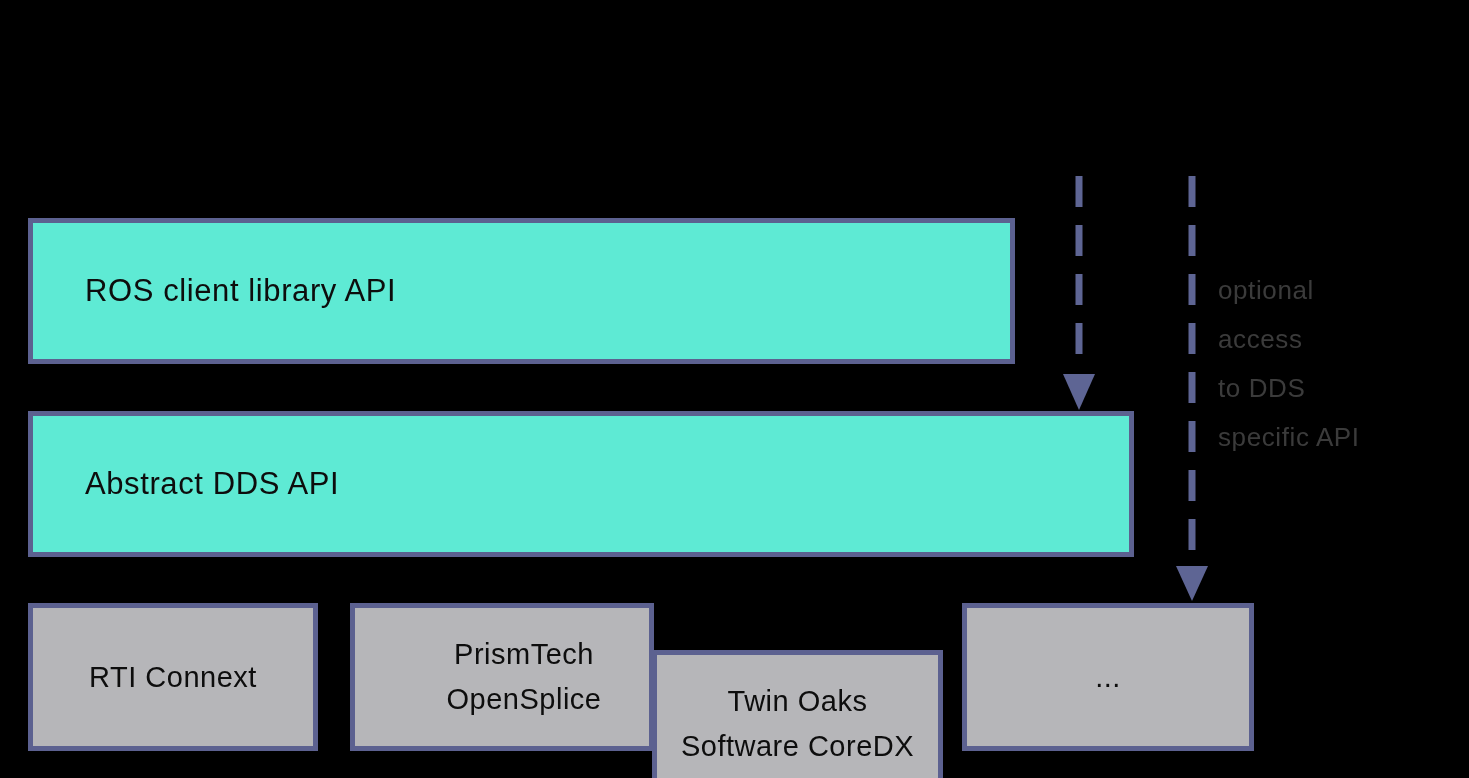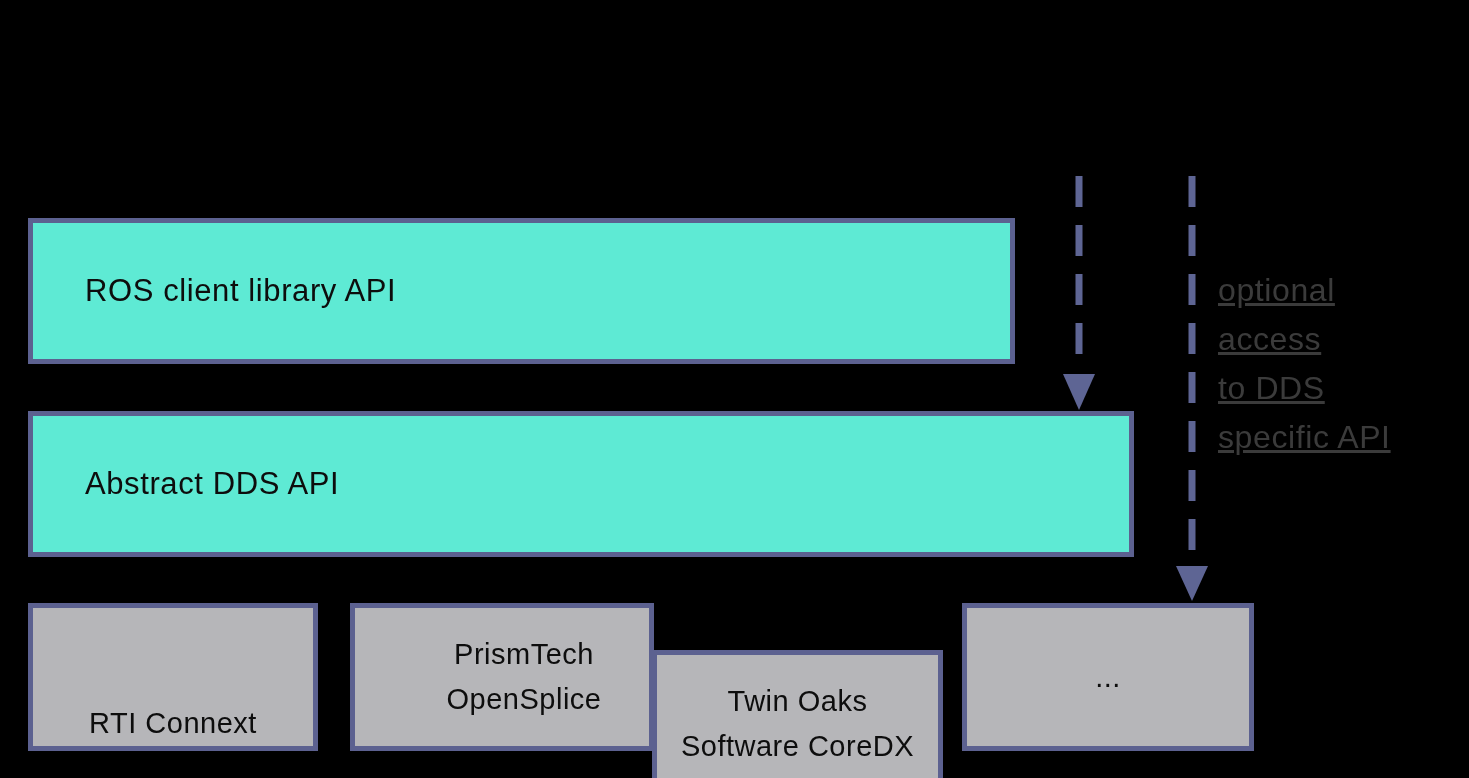--- a/index.html
+++ b/index.html
@@ -40,40 +40,39 @@
     display: flex;
     align-items: center;
     justify-content: center;
     text-align: center;
     font-size: 29px;
     line-height: 45px;
     letter-spacing: 0.5px;
     color: #0d0d0d;
     white-space: pre-line;
   }
-  .vendor-1 { left: 28px;  width: 290px; align-items: flex-end; }
+  .vendor-1 { left: 28px;  width: 290px; }
   .vendor-2 { left: 350px; width: 304px; padding-left: 44px; }
   .vendor-3 { left: 652px; width: 291px; margin-top: 47px; }
   .vendor-4 { left: 962px; width: 292px; }
   .arrows {
     position: absolute;
     left: 0;
     top: 0;
     pointer-events: none;
   }
   .annotation {
     position: absolute;
     left: 1218px;
     top: 266px;
-    font-size: 32px;
+    font-size: 26px;
     line-height: 49px;
     letter-spacing: 0.6px;
     color: #3b3b3b;
     white-space: pre-line;
-    text-decoration: underline;
   }
 </style>
 </head>
 <body>
 
 <div class="canvas">
 
 
   <div class="box box-ros">
     <span class="layer-label">ROS client library API</span>

